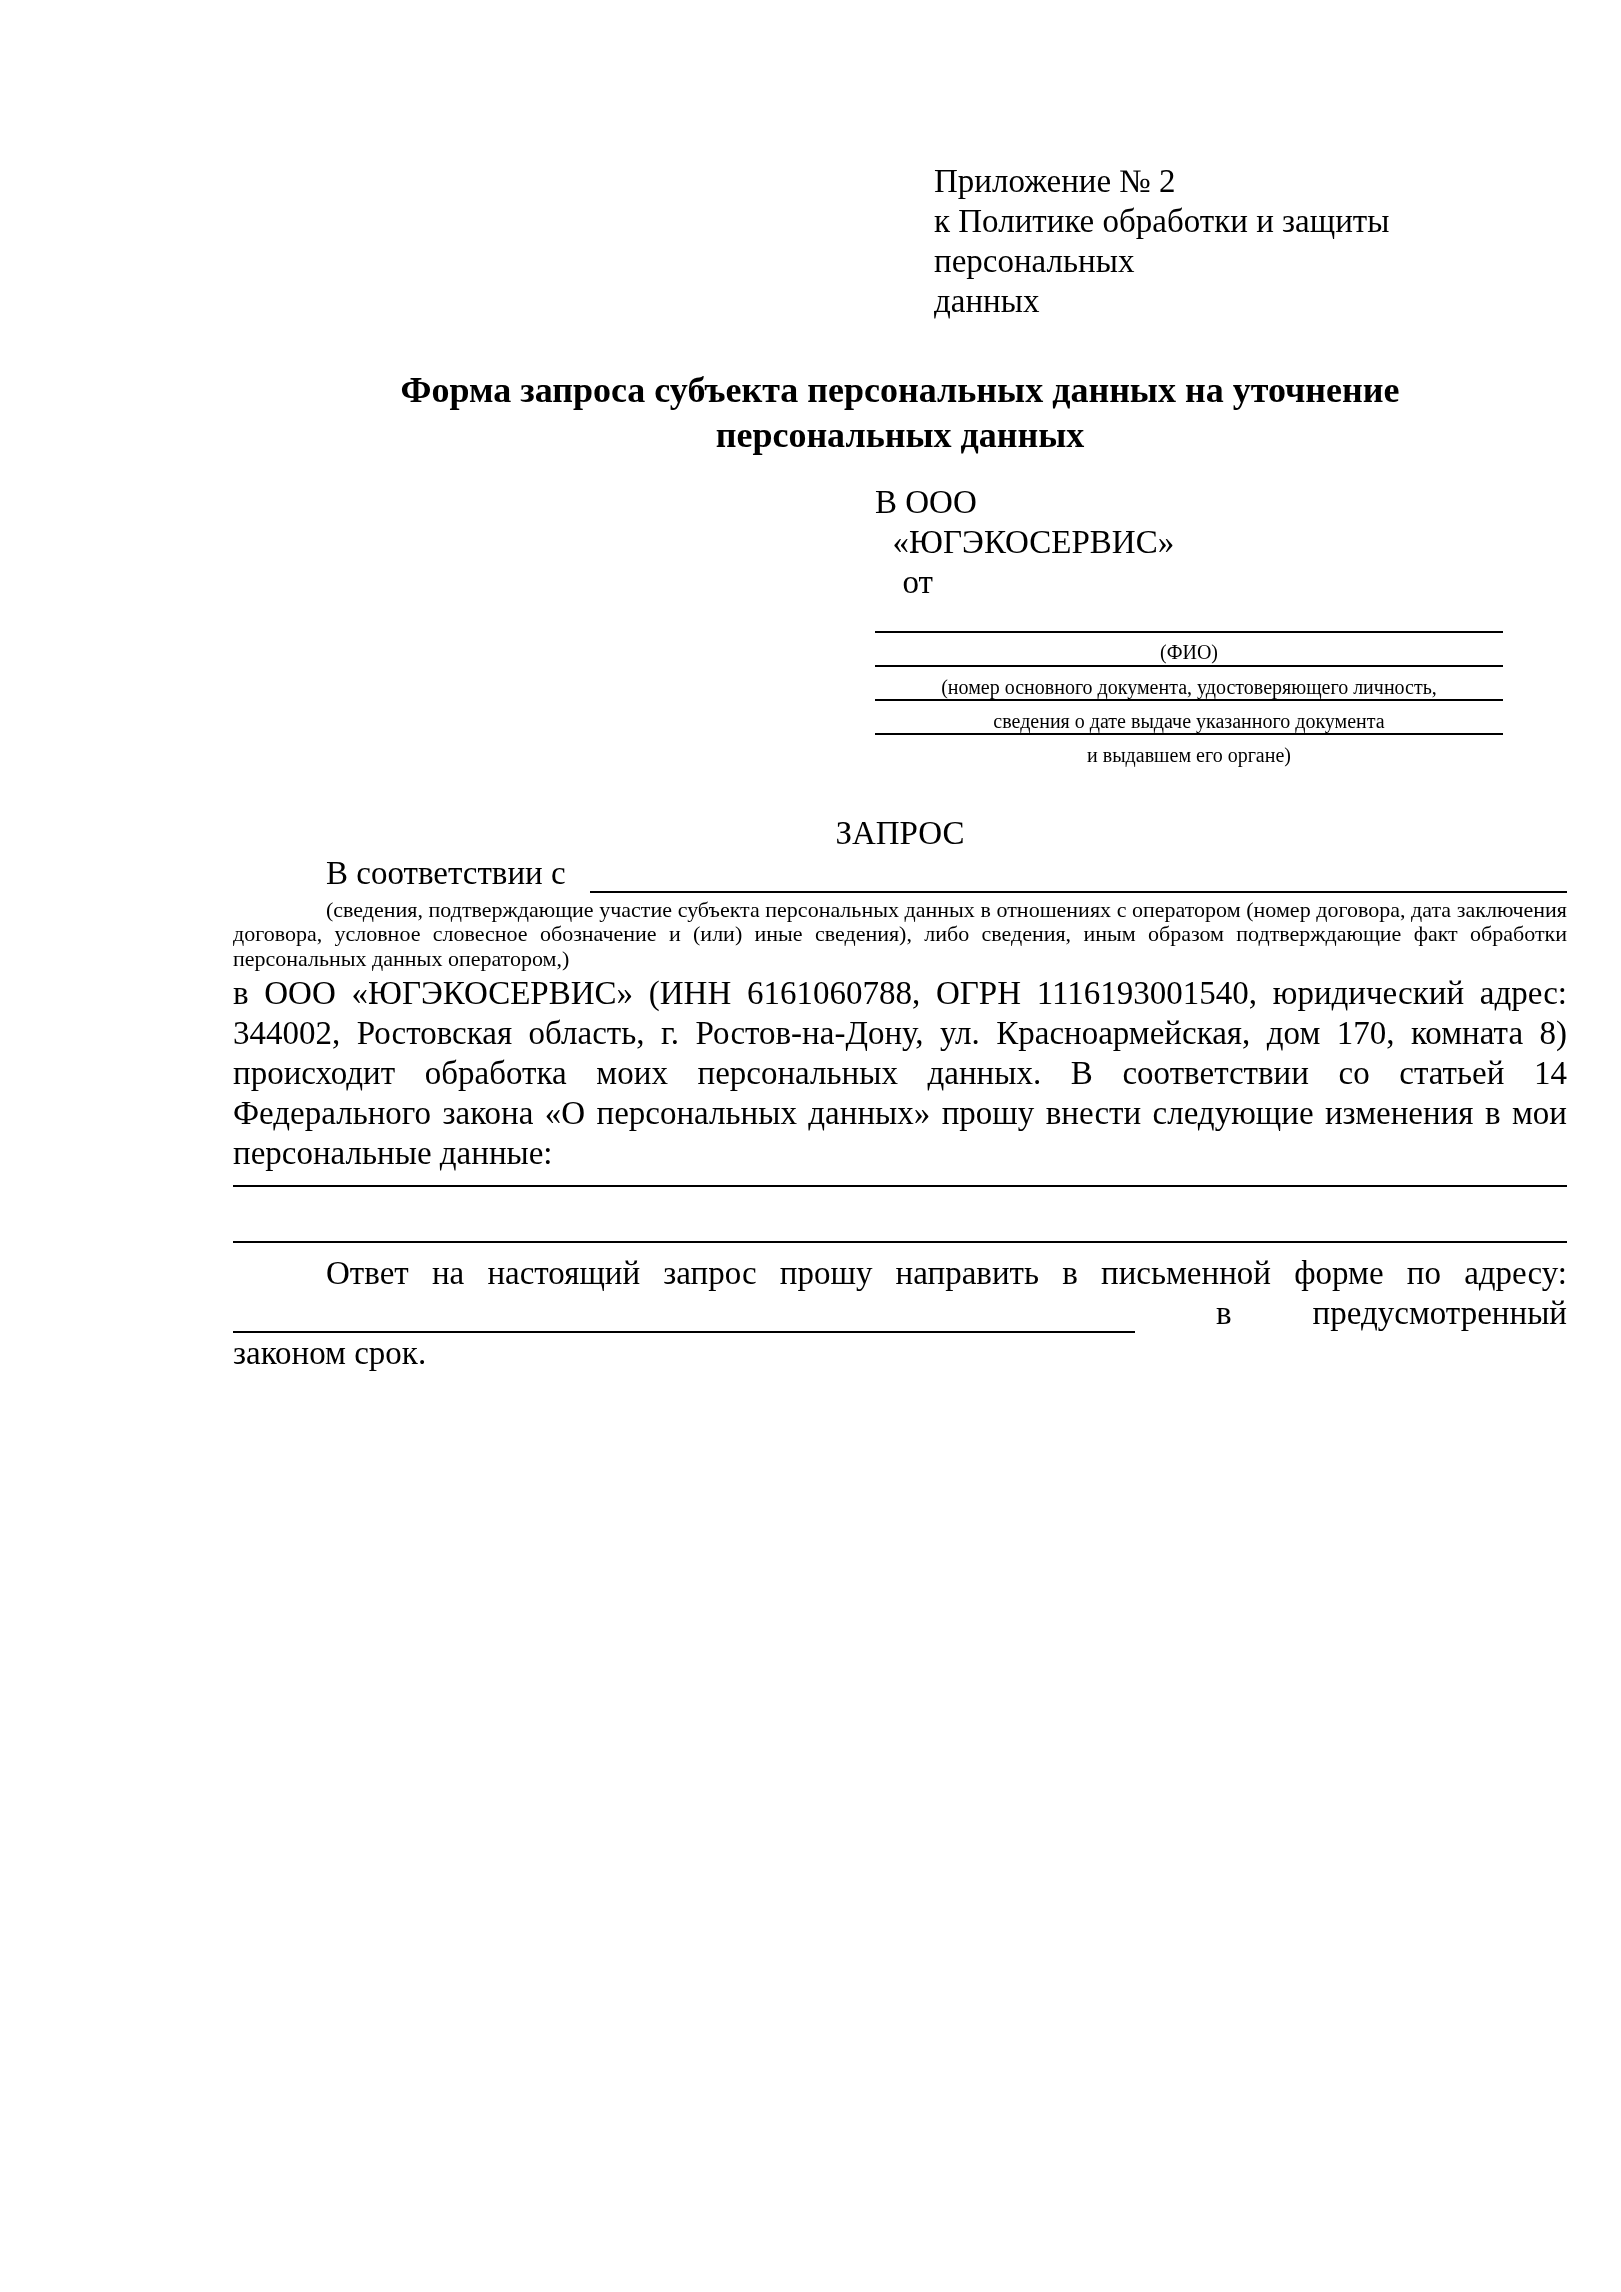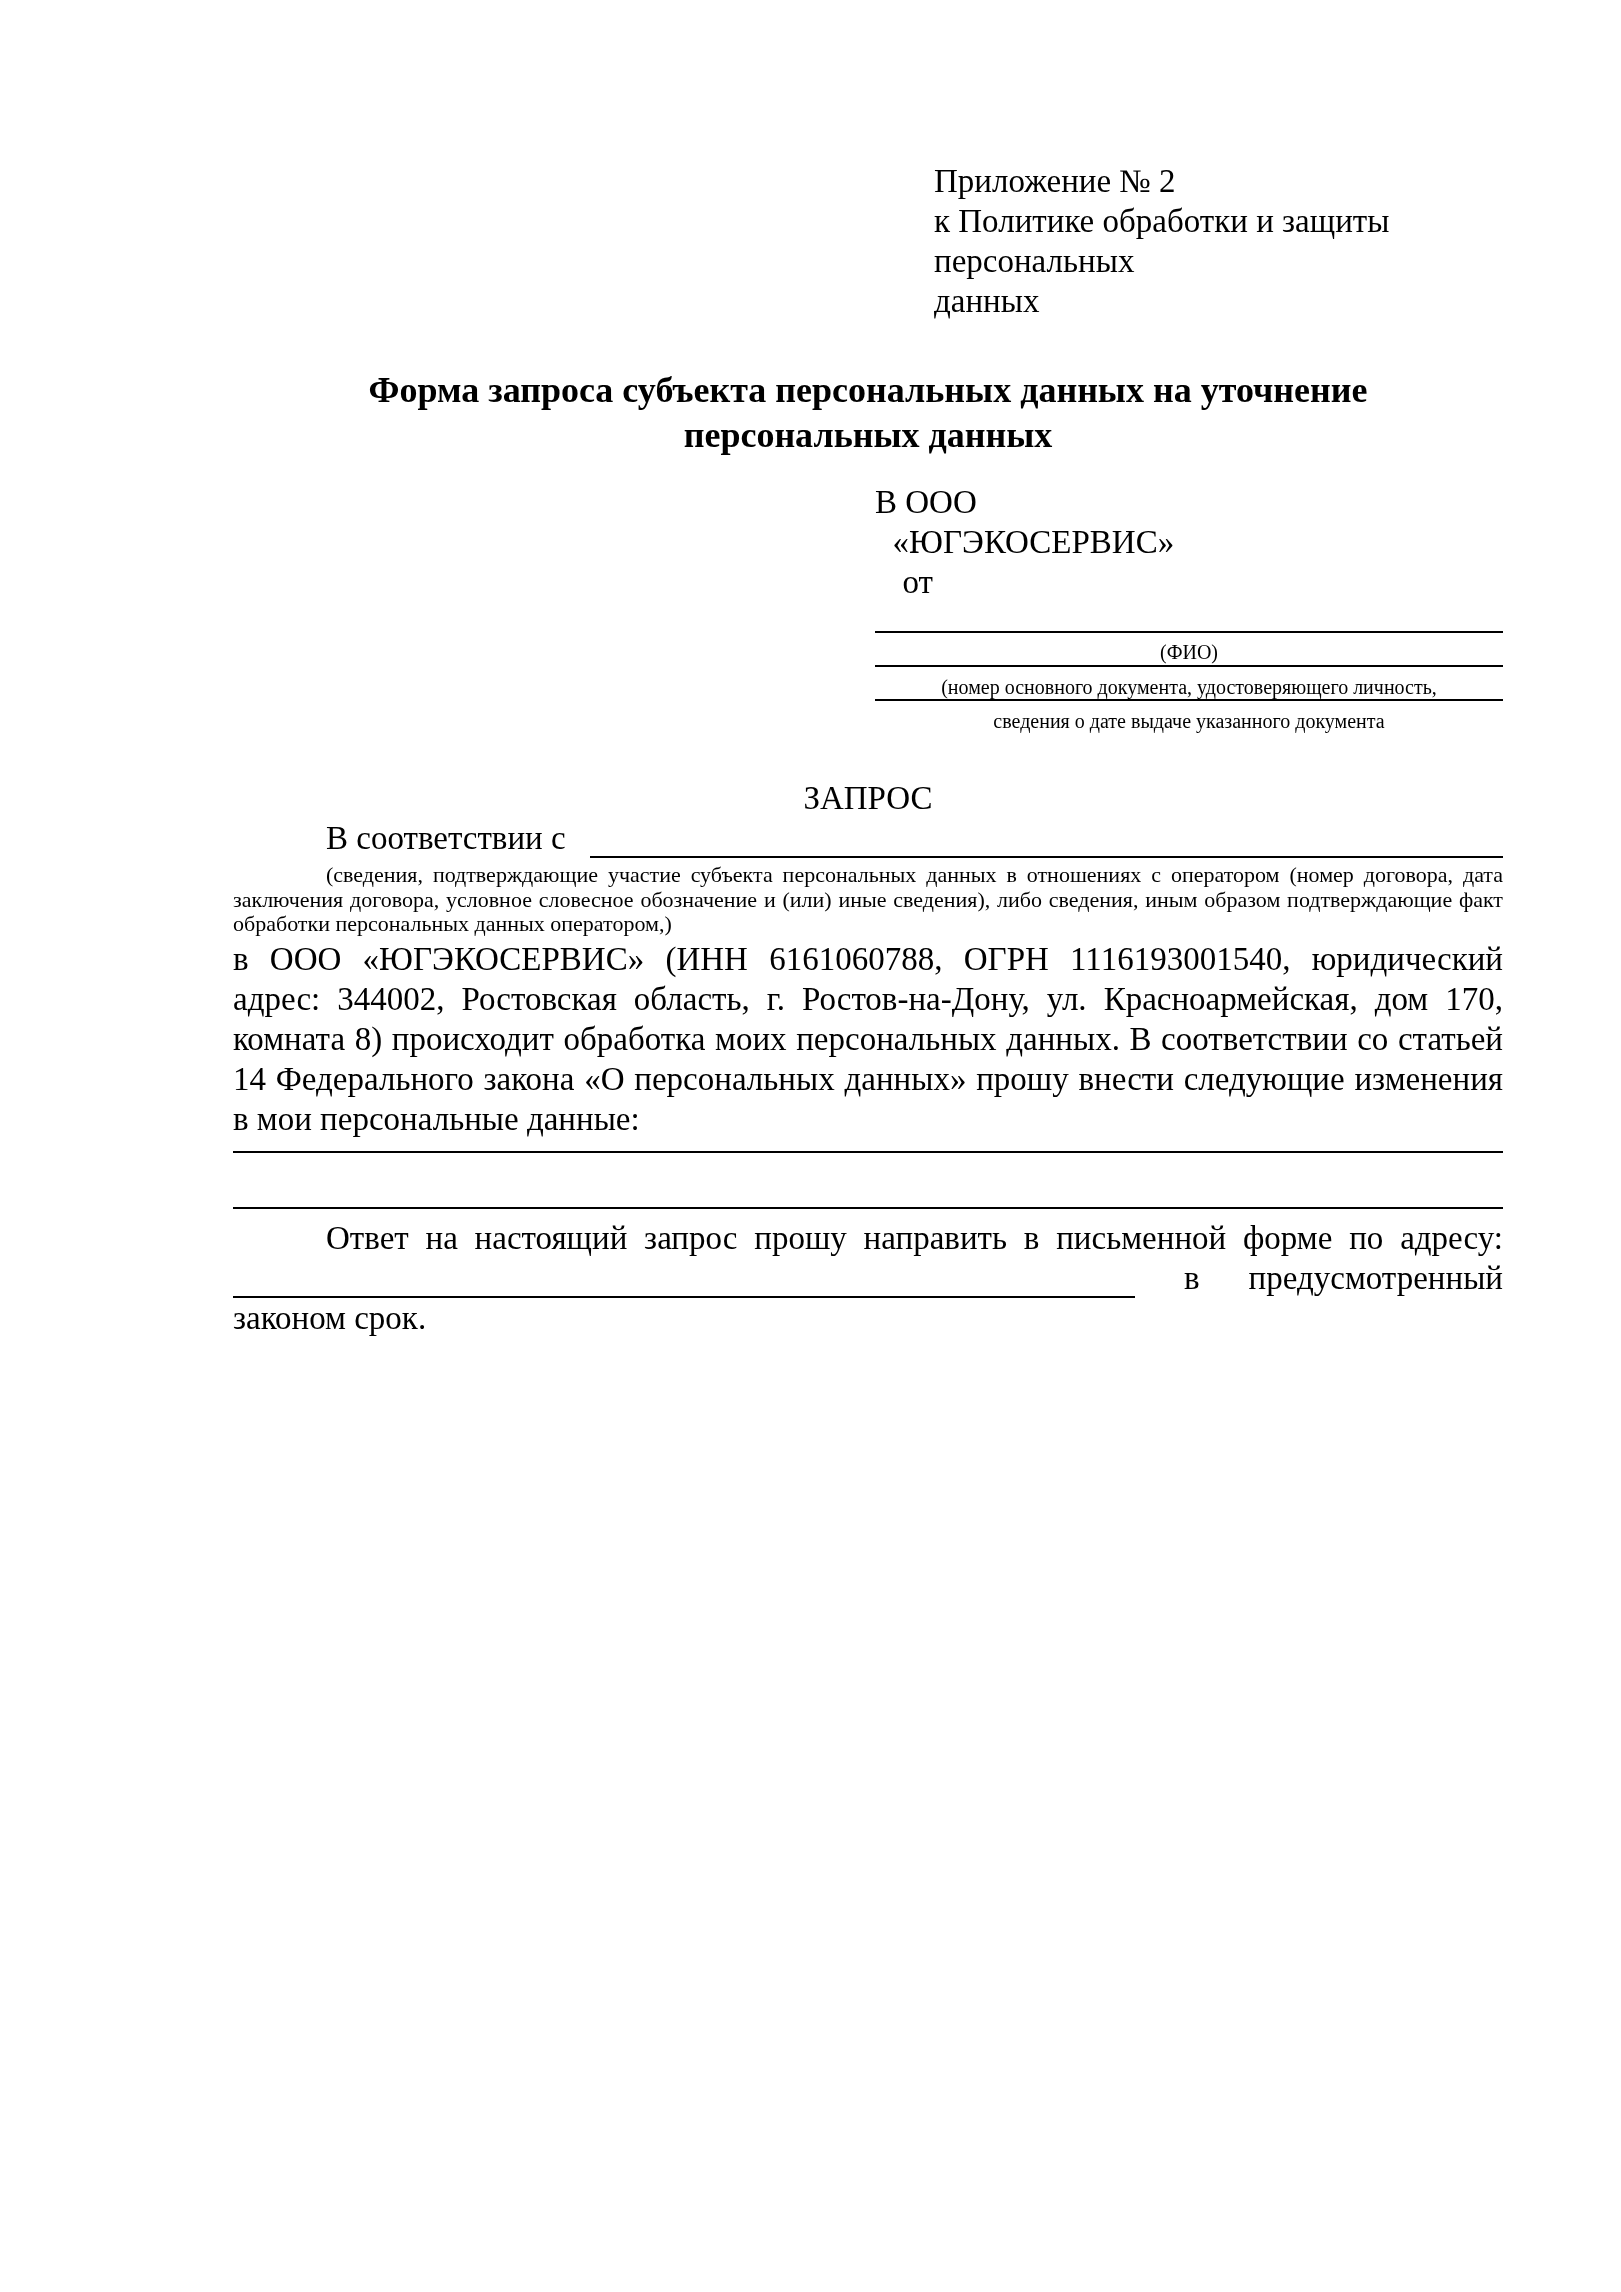--- a/index.html
+++ b/index.html
@@ -5,21 +5,21 @@
   html, body { margin: 0; padding: 0; background: #ffffff; }
   .page {
     position: relative;
     width: 1621px;
     height: 2293px;
     background: #ffffff;
     color: #000000;
     font-family: "Liberation Serif", "DejaVu Serif", serif;
     font-size: 33px;
     line-height: 40px;
-    padding: 161px 118px 0 233px;
+    padding: 161px 54px 0 233px;
     box-sizing: border-box;
     overflow: hidden;
   }
   .hdr { margin-left: 701px; }
   .title {
     margin-top: 47px;
     text-align: center;
     font-weight: 700;
     font-size: 36px;
     line-height: 45px;
@@ -96,20 +96,24 @@
       <div class="cap">(ФИО)</div>
     </div>
     <div class="field">
       <div class="ln"></div>
       <div class="cap">(номер основного документа, удостоверяющего личность,</div>
     </div>
     <div class="field">
       <div class="ln"></div>
       <div class="cap">сведения о дате выдаче указанного документа</div>
     </div>
+    <div class="field">
+      <div class="ln"></div>
+      <div class="cap">и выдавшем его органе)</div>
+    </div>
   </div>
 
   <div class="zapros">ЗАПРОС</div>
 
   <div class="sootv">
     <span class="pre">В соответствии с </span>
     <span class="fill"></span>
   </div>
 
   <div class="smallcap">(сведения, подтверждающие участие субъекта персональных данных в отношениях с оператором (номер договора, дата заключения договора, условное словесное обозначение и (или) иные сведения), либо сведения, иным образом подтверждающие факт обработки персональных данных оператором,)</div>

